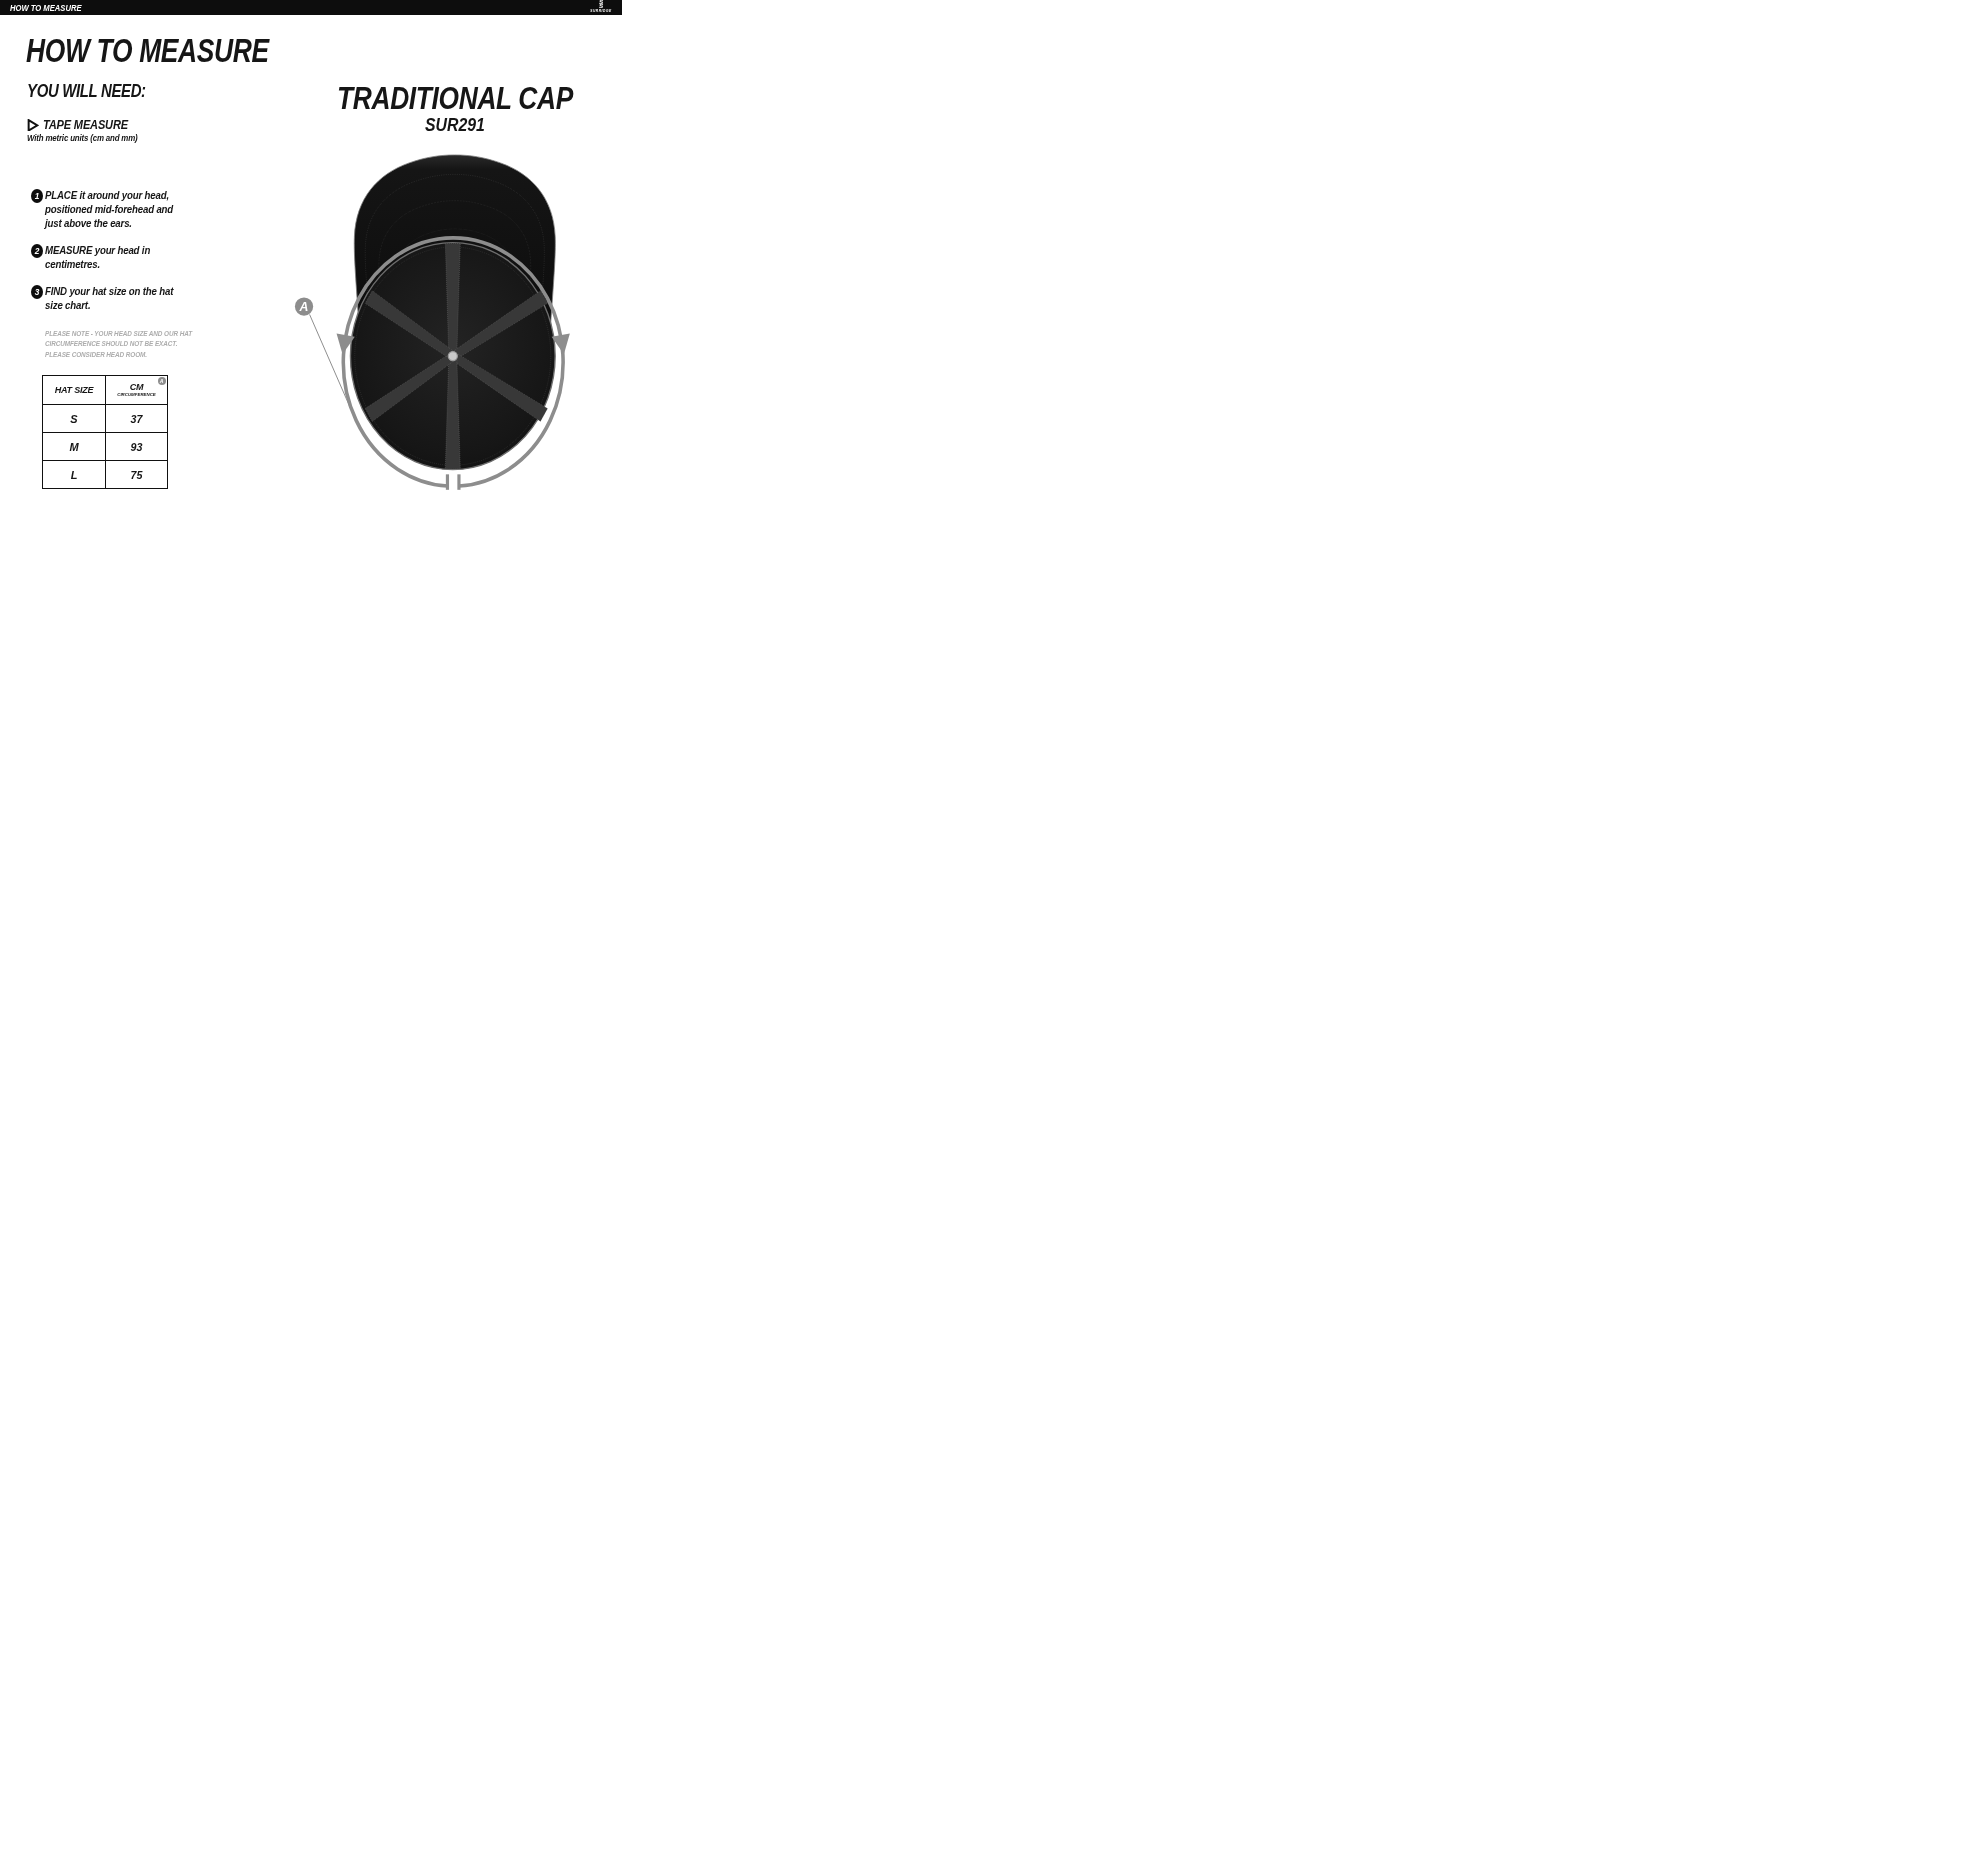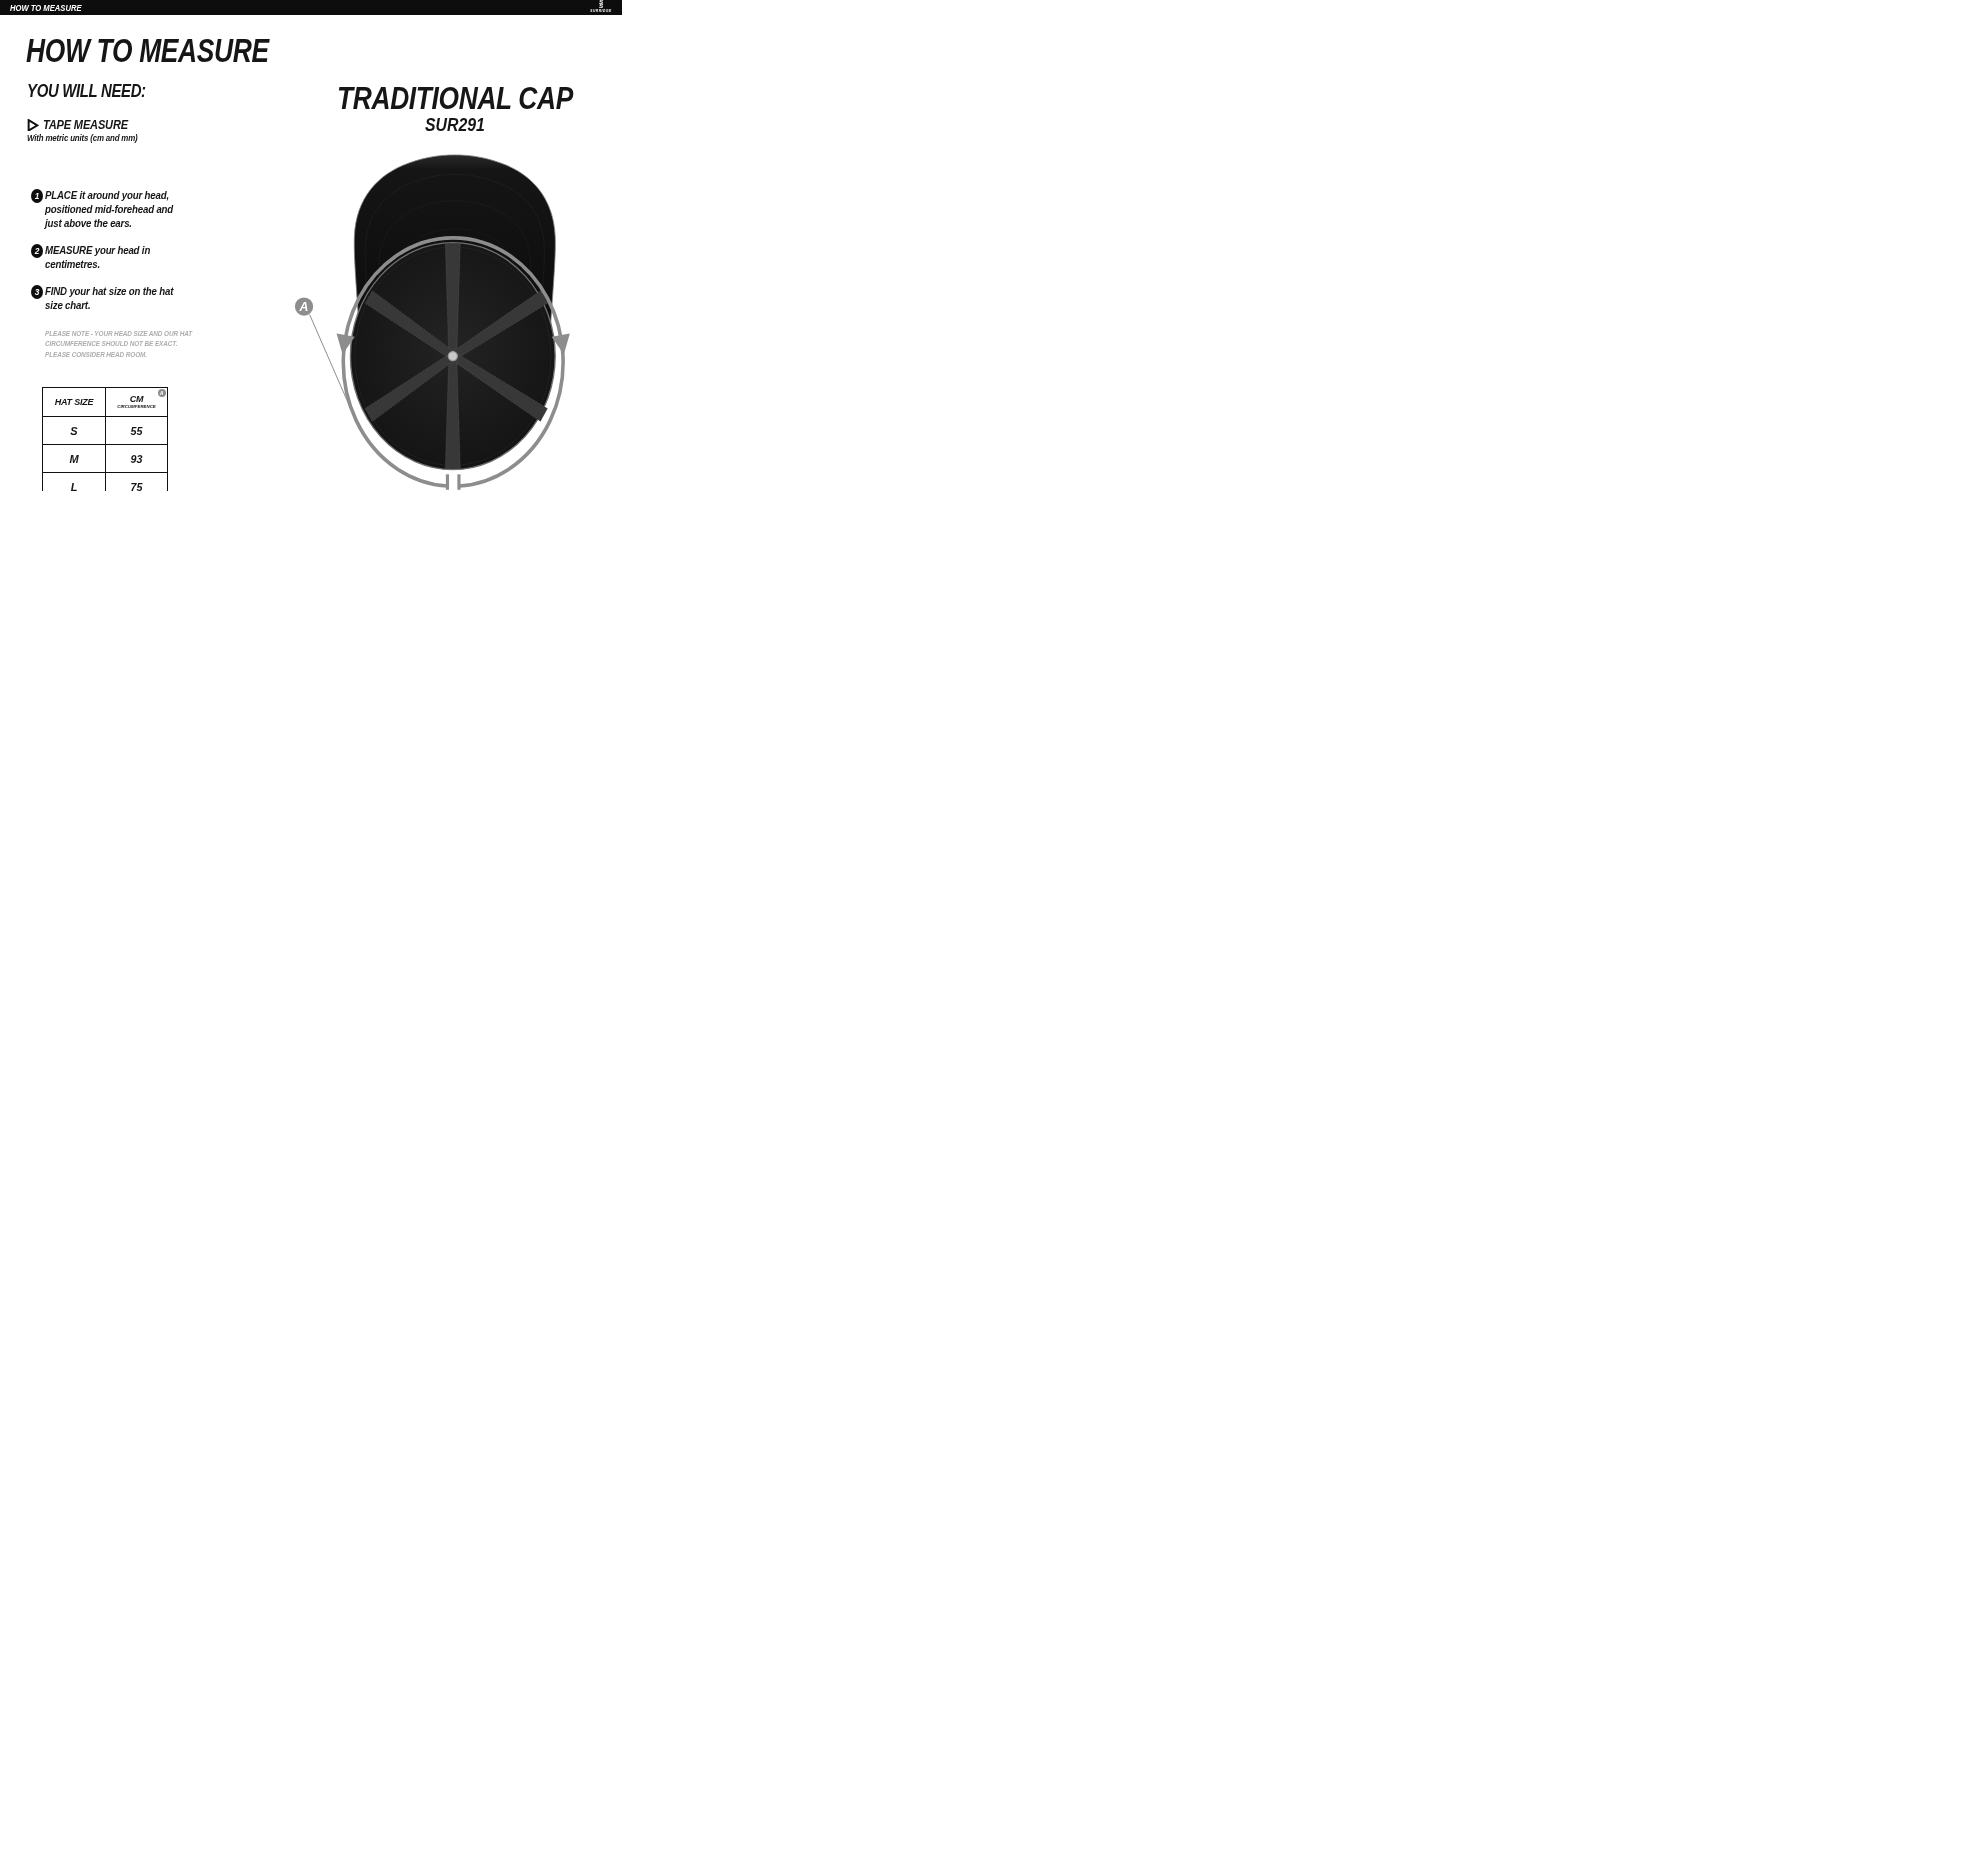--- a/index.html
+++ b/index.html
@@ -61,21 +61,21 @@
   }
   .step-text span { display:block; }
   .note {
     position:absolute; left:45px; top:329px;
     font-size:7.1px; font-weight:700; color:#adadad; line-height:10.3px;
     transform:scaleX(.90); transform-origin:left top; white-space:nowrap; letter-spacing:-0.1px;
   }
   .note span { display:block; }
   
   .size-table {
-    position:absolute; left:42px; top:387px; width:125px; height:114px;
+    position:absolute; left:42px; top:375px; width:125px; height:114px;
     border-collapse:collapse; table-layout:fixed;
   }
   .size-table th, .size-table td {
     border:0.8px solid #111111; text-align:center; vertical-align:middle;
     color:#161616; background:#ffffff;
   }
   .size-table col.c1 { width:63px; } .size-table col.c2 { width:62px; }
   .size-table .hdr-row { height:29px; }
   .size-table .data-row { height:28px; }
   .hdr-cell1 { font-size:9px; font-weight:800; letter-spacing:-0.2px; }
@@ -169,21 +169,21 @@
         <tr class="hdr-row">
       <th class="hdr-cell1">HAT SIZE</th>
       <th class="hdr-cell2">
         <div class="hdr-cm">CM</div>
         <div class="hdr-circ">CIRCUMFERENCE</div>
         <div class="tbl-badge">A</div>
       </th>
     </tr>
     <tr class="data-row">
       <td class="cell-size">S</td>
-      <td class="cell-cm">55</td>
+      <td class="cell-cm">37</td>
     </tr>
     <tr class="data-row">
       <td class="cell-size">M</td>
       <td class="cell-cm">93</td>
     </tr>
     <tr class="data-row">
       <td class="cell-size">L</td>
       <td class="cell-cm">75</td>
     </tr>
   </tbody>

